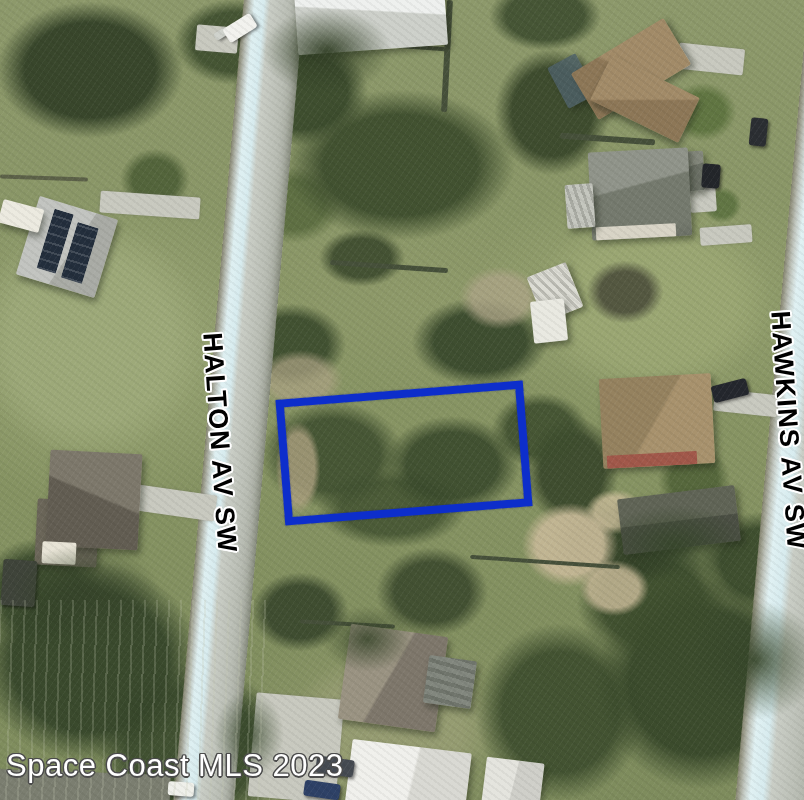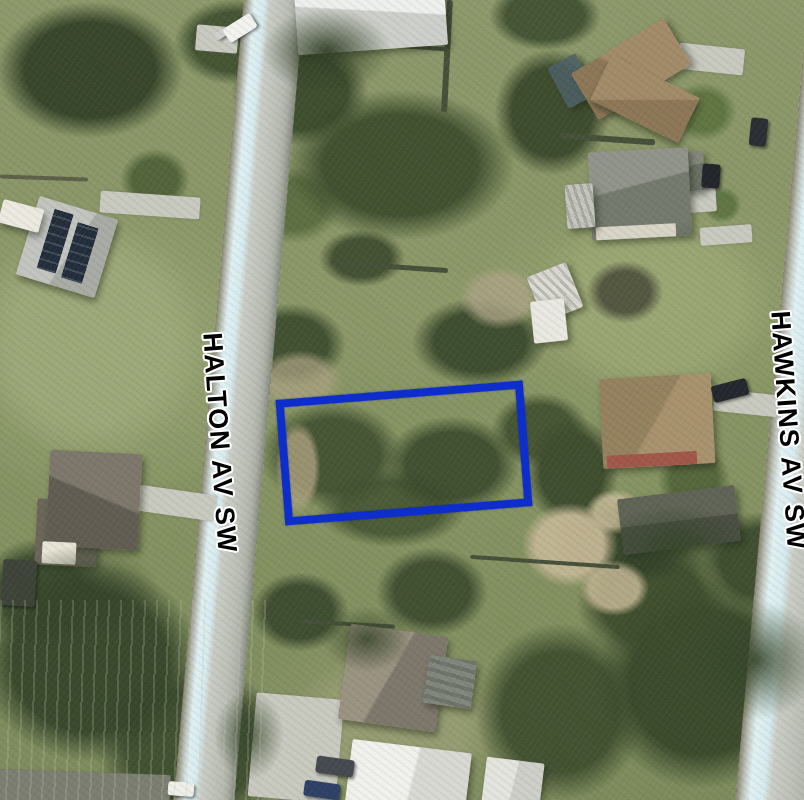--- a/index.html
+++ b/index.html
@@ -177,14 +177,15 @@
   <div class="abs treeover" style="left:690px;top:600px;width:130px;height:120px;background:radial-gradient(closest-side,rgba(54,70,42,.92),rgba(54,70,42,0));"></div>
   <div class="abs" style="left:0;top:600px;width:270px;height:200px;background-image:repeating-linear-gradient(92deg,rgba(196,200,178,.22) 0 2px,transparent 2px 12px);"></div>
 
   <div id="texture" class="abs"></div>
 
   <div id="parcel" class="abs" style="border-color: rgb(13, 46, 203);"></div>
 
   <div class="abs street-label" style="left:113px;top:423px;width:212px;text-align:center;">HALTON AV SW</div>
   <div class="abs street-label" style="left:664px;top:415px;width:248px;text-align:center;">HAWKINS AV SW</div>
 
+  <div id="watermark" class="abs">Space Coast MLS 2023</div>
 
 </div>
 
 </body></html>

